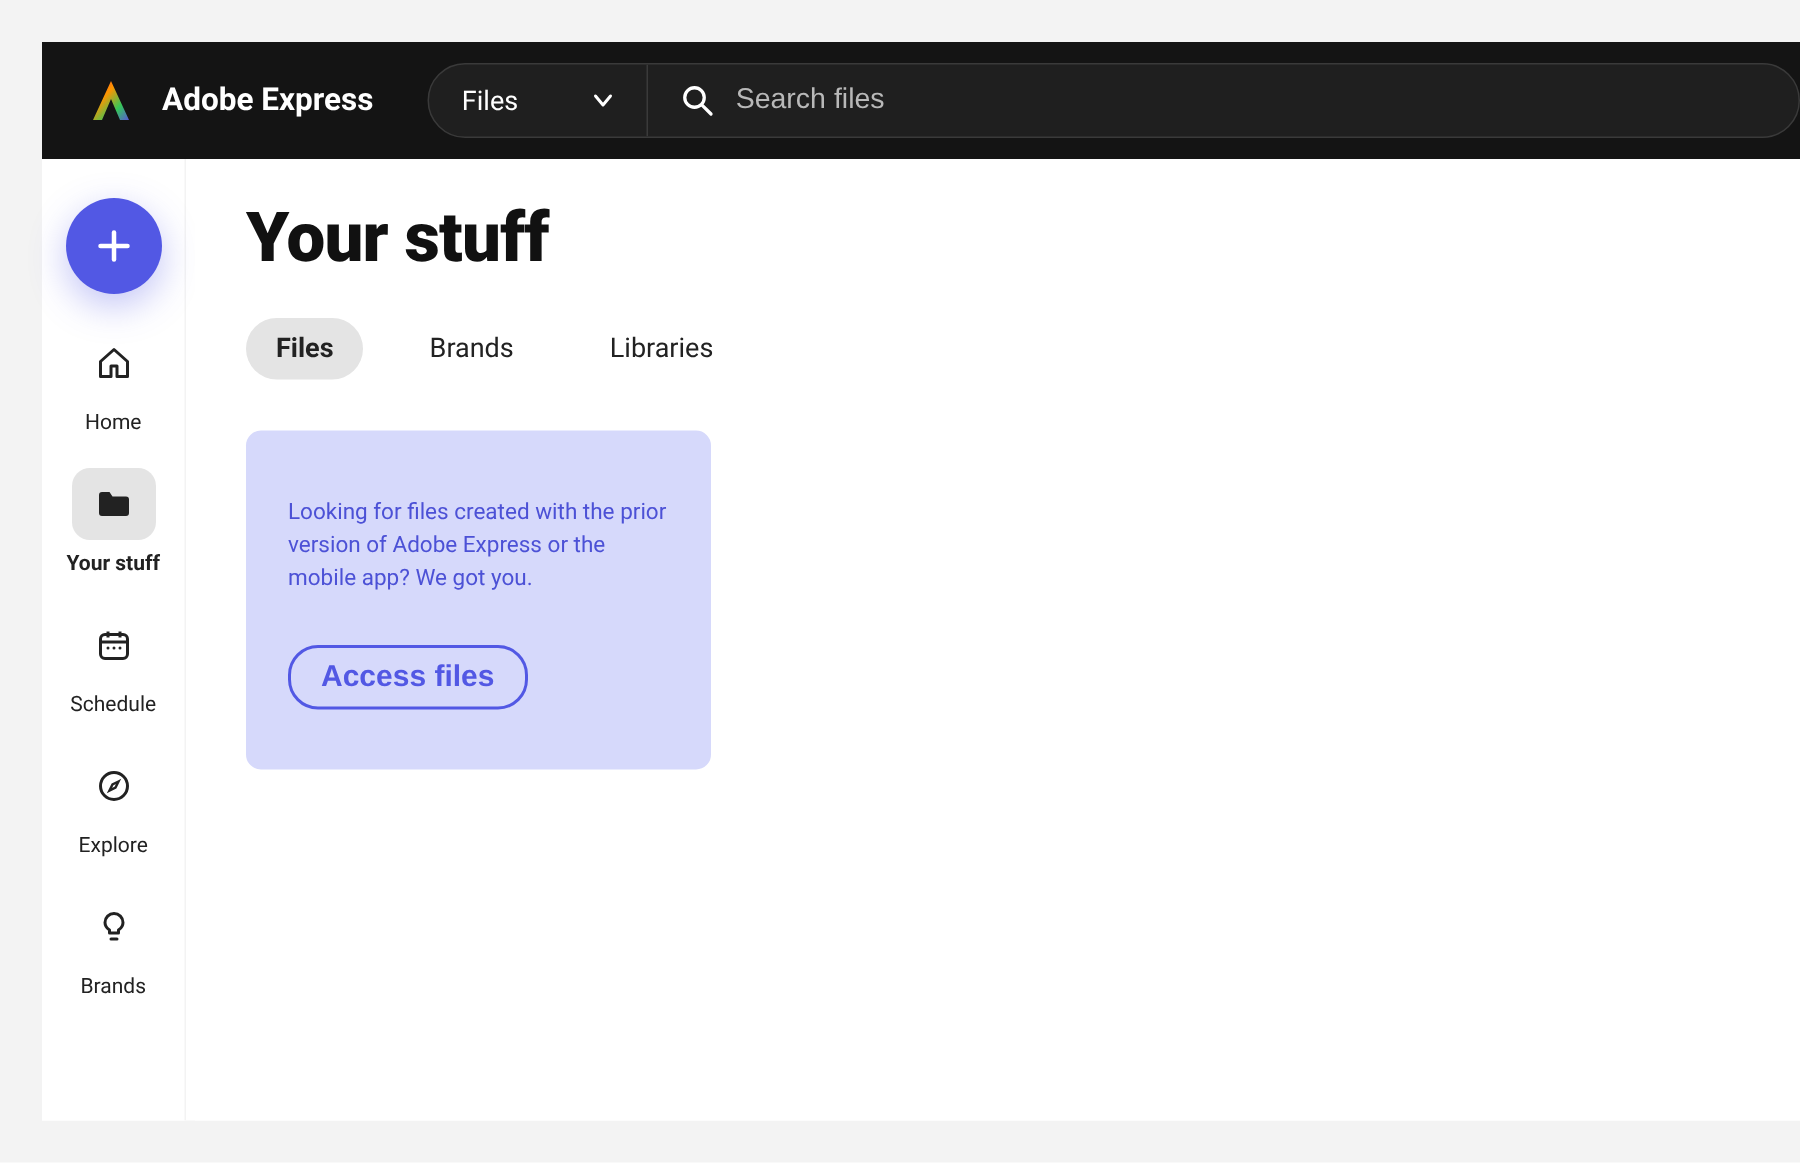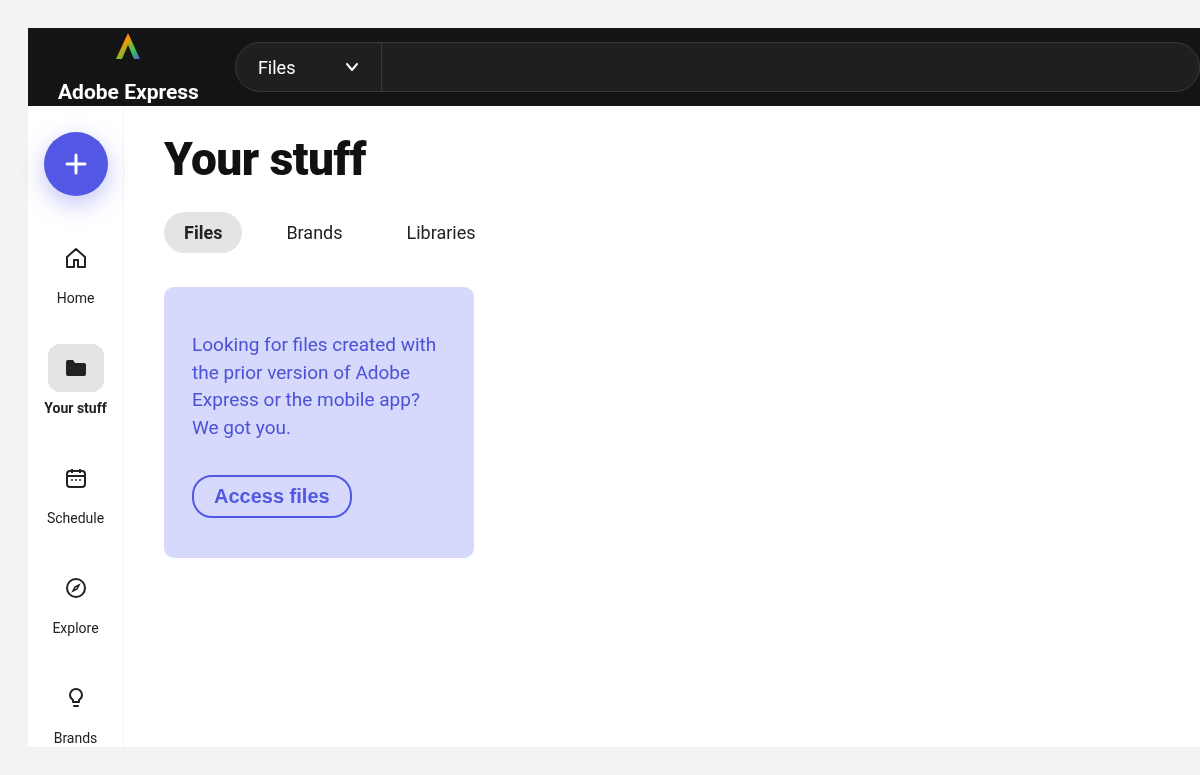--- a/index.html
+++ b/index.html
@@ -25,21 +25,20 @@
     background: #141414;
     display: flex;
     align-items: center;
     padding-left: 30px;
     gap: 28px;
   }
   .brand {
     display: flex;
     align-items: center;
     gap: 18px;
-    flex-direction: column;
   }
   .brand-name {
     color: #fff;
     font-size: 21px;
     font-weight: 700;
   }
   .search-wrap {
     display: flex;
     align-items: center;
     background: #1f1f1f;
@@ -87,21 +86,21 @@
     flex: 1;
     min-height: 0;
   }
   .sidebar {
     width: 96px;
     background: #fff;
     display: flex;
     flex-direction: column;
     align-items: center;
     padding-top: 26px;
-    gap: 38px;
+    gap: 22px;
     border-right: 1px solid #f3f3f3;
   }
   .create-btn {
     width: 64px;
     height: 64px;
     border-radius: 50%;
     background: #5258e4;
     display: flex;
     align-items: center;
     justify-content: center;
@@ -165,21 +164,21 @@
   }
   .info-card {
     margin-top: 34px;
     width: 310px;
     background: #d6d9fb;
     border-radius: 10px;
     padding: 44px 28px 40px 28px;
   }
   .info-card-text {
     color: #4c51d6;
-    font-size: 19px;
+    font-size: 15px;
     line-height: 1.45;
     font-weight: 400;
   }
   .access-btn {
     display: inline-block;
     margin-top: 34px;
     border: 2px solid #5258e4;
     color: #5258e4;
     background: transparent;
     font-size: 20px;
@@ -215,20 +214,29 @@
 
     <div class="search-wrap">
       <div class="search-scope">
         <span>Files</span>
         <span class="chevron">
           <svg width="14" height="14" viewBox="0 0 14 14">
               <path d="M2 4 L7 10 L12 4" stroke="#fff" stroke-width="2" fill="none" stroke-linecap="round" stroke-linejoin="round"></path>
             </svg>
         </span>
       </div>
+      <div class="search-input-wrap">
+        <span>
+          <svg width="22" height="22" viewBox="0 0 22 22">
+              <circle cx="9" cy="9" r="6.5" stroke="#fff" stroke-width="2.2" fill="none"></circle>
+              <line x1="14.2" y1="14.2" x2="20" y2="20" stroke="#fff" stroke-width="2.2" stroke-linecap="round"></line>
+            </svg>
+        </span>
+        <input class="search-input" type="text" placeholder="Search files" style="">
+      </div>
     </div>
   </div>
 
   <div class="body-row">
 
     <div class="sidebar">
       <div class="create-btn">
         <span>
           <svg width="26" height="26" viewBox="0 0 26 26">
               <line x1="13" y1="4" x2="13" y2="22" stroke="#fff" stroke-width="3" stroke-linecap="round"></line>

